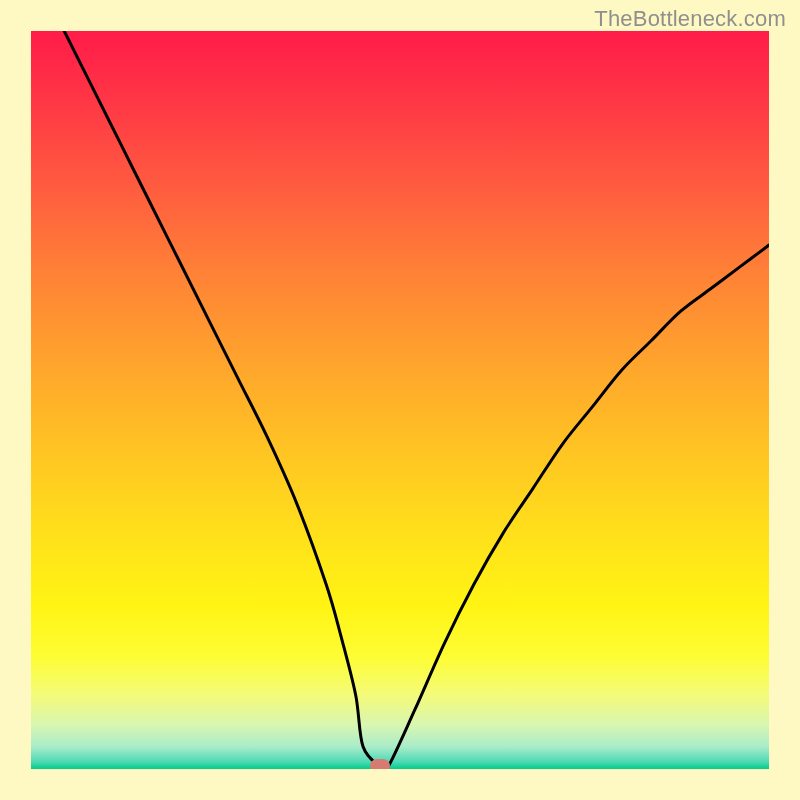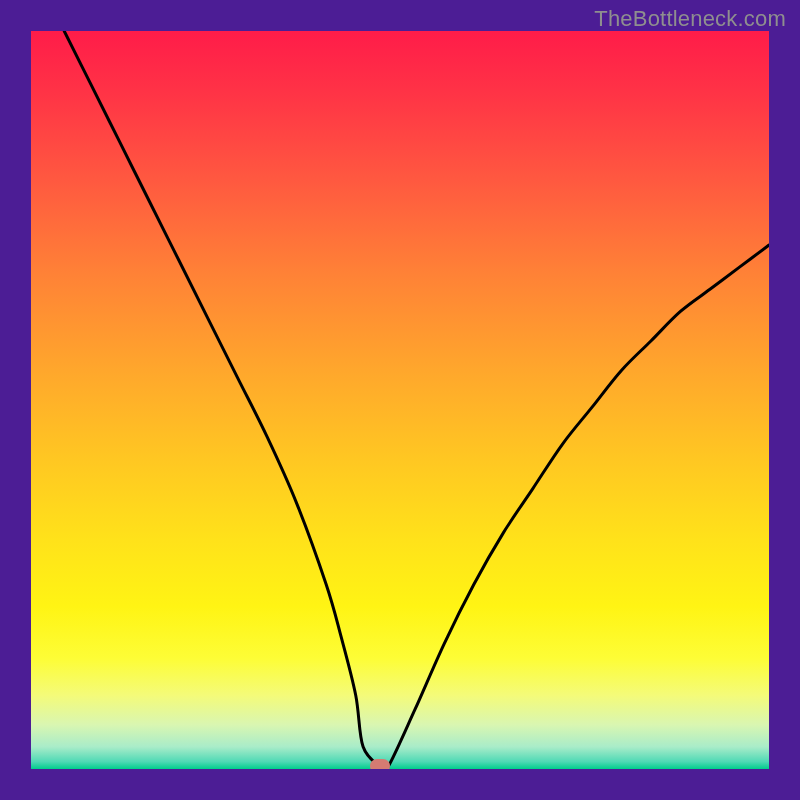--- a/index.html
+++ b/index.html
@@ -10,21 +10,21 @@
     background: #000;
     overflow: hidden;
     font-family: Arial, Helvetica, sans-serif;
   }
   .frame {
     position: absolute;
     left: 0;
     top: 0;
     width: 800px;
     height: 800px;
-    background: #4c1d95;
+    background: #fef9c3;
   }
   .plot-area {
     position: absolute;
     left: 31px;
     top: 31px;
     width: 738px;
     height: 738px;
     overflow: hidden;
   }
   .gradient {

